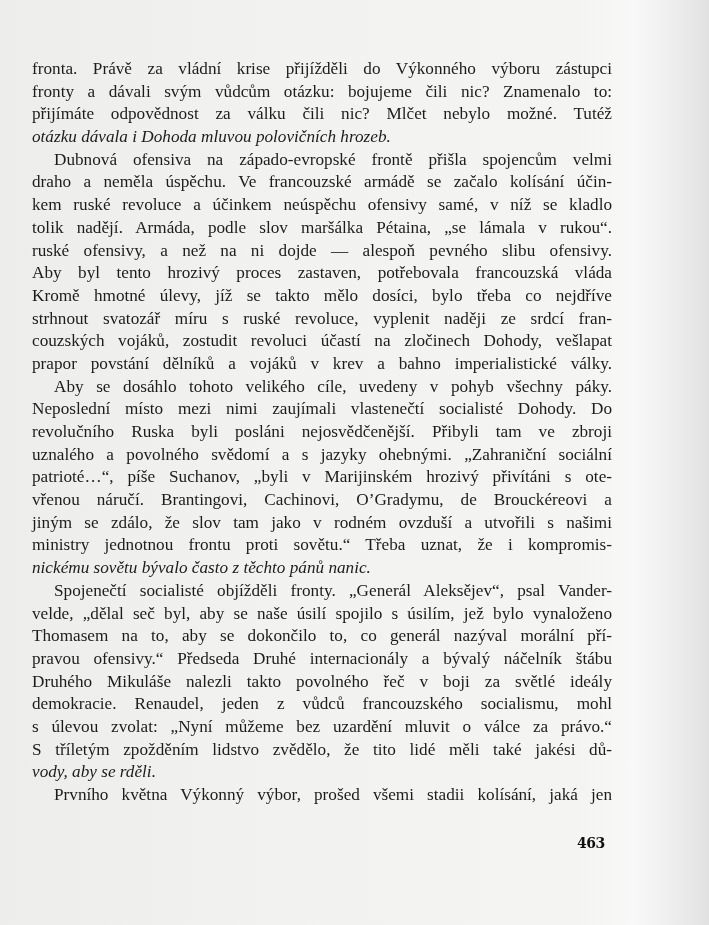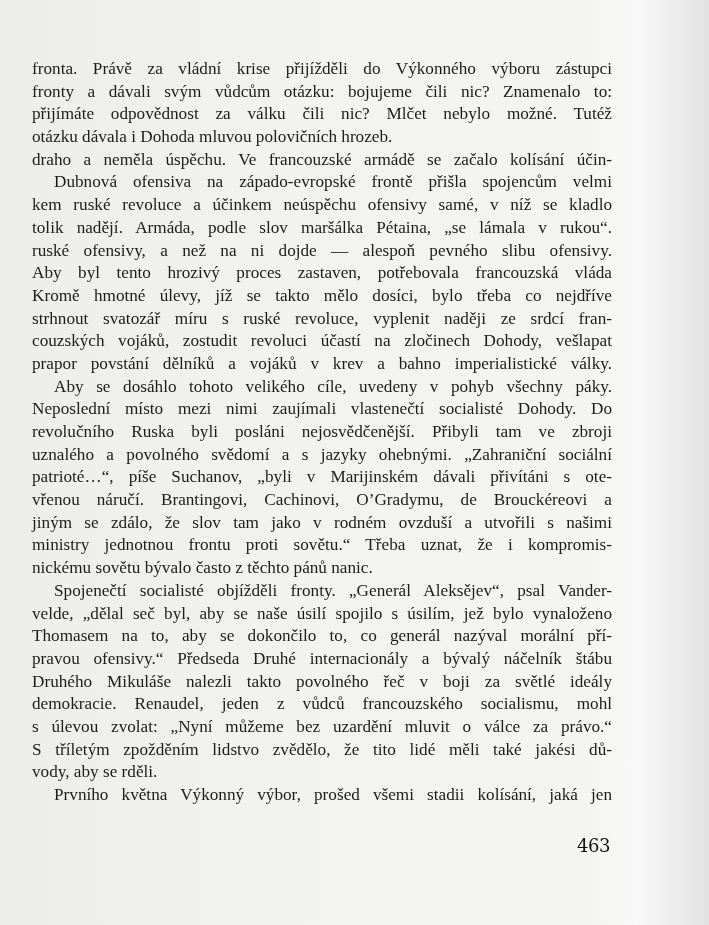--- a/index.html
+++ b/index.html
@@ -23,60 +23,60 @@
     font-size: 17.2px;
     line-height: 22.7px;
   }
   .line {
     display: block;
     white-space: nowrap;
     text-align: justify;
     text-align-last: justify;
     height: 22.7px;
   }
-  .line.last { text-align-last: left; }
+  .line.last { text-align-last: left; font-style: italic; }
   .line.indent { padding-left: 22px; }
   .pagenum {
     position: absolute;
     left: 577px;
     top: 835px;
     font-family: "DejaVu Serif", serif;
-    font-weight: normal;
-    font-size: 18px;
+    font-weight: bold;
+    font-size: 14px;
     letter-spacing: -0.5px;
     color: #111;
   }
 </style>
 </head>
 <body>
 
 <div class="page">
   <div class="textblock">
 
     <span class="line">fronta. Právě za vládní krise přijížděli do Výkonného výboru zástupci</span>
     <span class="line">fronty a dávali svým vůdcům otázku: bojujeme čili nic? Znamenalo to:</span>
     <span class="line">přijímáte odpovědnost za válku čili nic? Mlčet nebylo možné. Tutéž</span>
     <span class="line last">otázku dávala i Dohoda mluvou polovičních hrozeb.</span>
 
+    <span class="line indent">Dubnová ofensiva na západo-evropské frontě přišla spojencům velmi</span>
     <span class="line">draho a neměla úspěchu. Ve francouzské armádě se začalo kolísání účin-</span>
-    <span class="line indent">Dubnová ofensiva na západo-evropské frontě přišla spojencům velmi</span>
     <span class="line">kem ruské revoluce a účinkem neúspěchu ofensivy samé, v níž se kladlo</span>
     <span class="line">tolik nadějí. Armáda, podle slov maršálka Pétaina, „se lámala v rukou“.</span>
     <span class="line">ruské ofensivy, a než na ni dojde — alespoň pevného slibu ofensivy.</span>
     <span class="line">Aby byl tento hrozivý proces zastaven, potřebovala francouzská vláda</span>
     <span class="line">Kromě hmotné úlevy, jíž se takto mělo dosíci, bylo třeba co nejdříve</span>
     <span class="line">strhnout svatozář míru s ruské revoluce, vyplenit naději ze srdcí fran-</span>
     <span class="line">couzských vojáků, zostudit revoluci účastí na zločinech Dohody, vešlapat</span>
     <span class="line">prapor povstání dělníků a vojáků v krev a bahno imperialistické války.</span>
 
     <span class="line indent">Aby se dosáhlo tohoto velikého cíle, uvedeny v pohyb všechny páky.</span>
     <span class="line">Neposlední místo mezi nimi zaujímali vlastenečtí socialisté Dohody. Do</span>
     <span class="line">revolučního Ruska byli posláni nejosvědčenější. Přibyli tam ve zbroji</span>
     <span class="line">uznalého a povolného svědomí a s jazyky ohebnými. „Zahraniční sociální</span>
-    <span class="line">patrioté…“, píše Suchanov, „byli v Marijinském dávali přivítáni s ote-</span>
+    <span class="line">patrioté…“, píše Suchanov, „byli v Marijinském hrozivý přivítáni s ote-</span>
     <span class="line">vřenou náručí. Brantingovi, Cachinovi, O’Gradymu, de Brouckéreovi a</span>
     <span class="line">jiným se zdálo, že slov tam jako v rodném ovzduší a utvořili s našimi</span>
     <span class="line">ministry jednotnou frontu proti sovětu.“ Třeba uznat, že i kompromis-</span>
     <span class="line last">nickému sovětu bývalo často z těchto pánů nanic.</span>
 
     <span class="line indent">Spojenečtí socialisté objížděli fronty. „Generál Aleksějev“, psal Vander-</span>
     <span class="line">velde, „dělal seč byl, aby se naše úsilí spojilo s úsilím, jež bylo vynaloženo</span>
     <span class="line">Thomasem na to, aby se dokončilo to, co generál nazýval morální pří-</span>
     <span class="line">pravou ofensivy.“ Předseda Druhé internacionály a bývalý náčelník štábu</span>
     <span class="line">Druhého Mikuláše nalezli takto povolného řeč v boji za světlé ideály</span>

